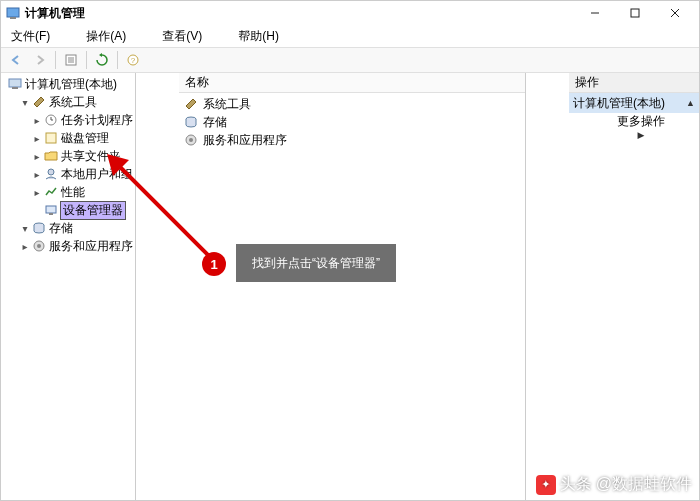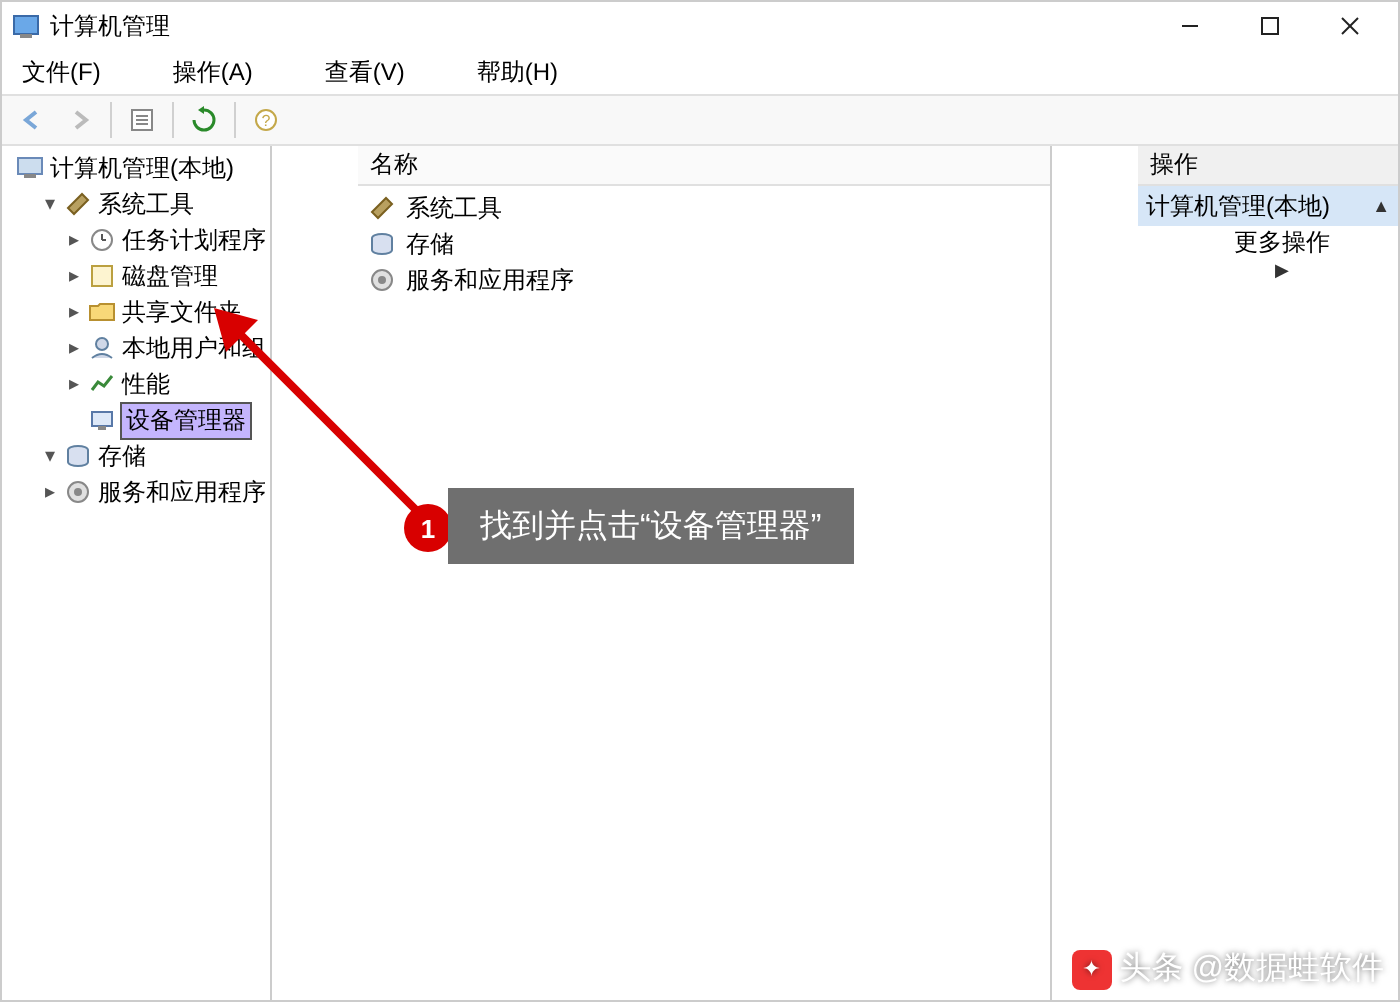--- a/index.html
+++ b/index.html
@@ -1,18 +1,18 @@
 <!DOCTYPE html>
 <html><head>
 <meta charset="utf-8">
 <style>
   * { box-sizing: border-box; margin: 0; padding: 0; }
   body { font-family: "Microsoft YaHei", "Segoe UI", sans-serif; font-size: 12px; background: #fff; color: #000; width: 700px; height: 501px; overflow: hidden; position: relative; }
   .window { width: 700px; height: 501px; display: flex; flex-direction: column; border: 1px solid #ccc; background: #fff; }
-  .titlebar { height: 24px; display: flex; align-items: center; padding: 0 4px; background: #fff; }
+  .titlebar { height: 24px; display: flex; align-items: center; padding: 0 4px; background: #fff; font-weight: bold; }
   .titlebar .icon { width: 16px; height: 16px; margin-right: 4px; }
   .titlebar .title { flex: 0 0 auto; }
   .titlebar .spacer { flex: 1; }
   .win-btn { width: 40px; height: 24px; display: flex; align-items: center; justify-content: center; }
   .menubar { height: 22px; display: flex; align-items: center; padding: 0 4px; background: #fff; gap: 24px; }
   .menu-item { padding: 2px 6px; }
   .toolbar { height: 26px; display: flex; align-items: center; padding: 0 4px; border-top: 1px solid #e0e0e0; border-bottom: 1px solid #e0e0e0; background: #f8f8f8; gap: 2px; }
   .tb-btn { width: 22px; height: 22px; display: flex; align-items: center; justify-content: center; border: 1px solid transparent; }
   .tb-sep { width: 1px; height: 18px; background: #d0d0d0; margin: 0 2px; }
   .body { flex: 1; display: flex; min-height: 0; gap: 43px; }
@@ -30,21 +30,21 @@
   .list-row { display: flex; align-items: center; height: 18px; padding-left: 2px; }
   .list-row .lico { width: 16px; height: 16px; margin-right: 4px; }
   .action-pane { width: 130px; display: flex; flex-direction: column; }
   .action-title { height: 20px; background: #f0f0f0; border-bottom: 1px solid #e0e0e0; padding-left: 6px; display: flex; align-items: center; font-weight: normal; text-align: center; }
   .action-header { background: #d6e6f7; height: 20px; display: flex; align-items: center; padding: 0 4px; font-weight: normal; justify-content: space-between; }
   .action-item { height: 20px; display: flex; align-items: center; padding-left: 20px; justify-content: space-between; padding-right: 6px; flex-direction: column; }
   .arrow { font-size: 9px; color: #333; }
   
   .red-arrow { position: absolute; left: 107px; top: 154px; width: 120px; height: 120px; pointer-events: none; }
   .callout-num-wrap { position: absolute; left: 202px; top: 252px; width: 24px; height: 24px; border-radius: 50%; background: #d80000; color: #fff; display: flex; align-items: center; justify-content: center; font-size: 13px; font-weight: bold; }
-  .callout-box { position: absolute; left: 224px; top: 244px; height: 38px; background: #6f6f6f; color: #fff; display: flex; align-items: center; padding: 0 16px; font-size: 16px; }
+  .callout-box { position: absolute; left: 236px; top: 244px; height: 38px; background: #6f6f6f; color: #fff; display: flex; align-items: center; padding: 0 16px; font-size: 12px; }
   .watermark { position: absolute; right: 8px; bottom: 6px; color: #fff; font-size: 16px; text-shadow: 0 0 3px rgba(0,0,0,0.6); display: flex; align-items: center; gap: 4px; }
   .watermark .wm-ico { width: 20px; height: 20px; background: #e33; border-radius: 4px; display: inline-flex; align-items: center; justify-content: center; color:#fff; font-size:11px; }
   svg { display: block; }
 </style>
 </head>
 <body>
 
 <div class="window">
 
   <div class="titlebar">

